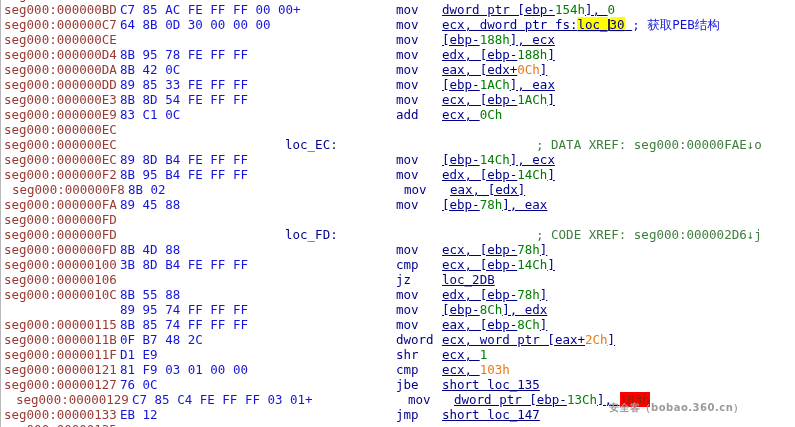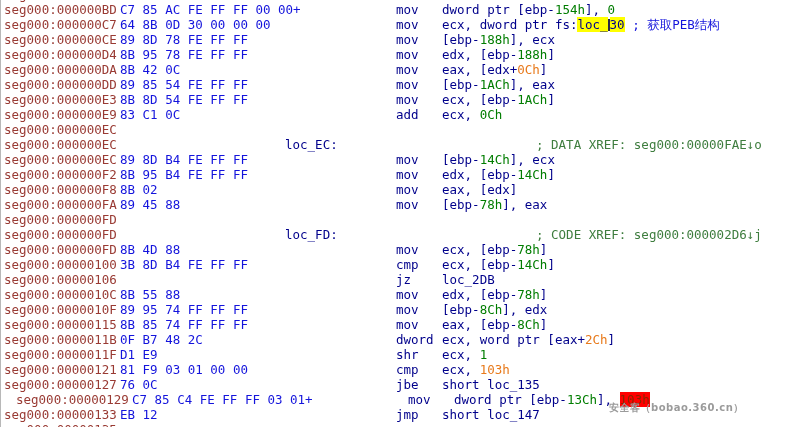--- a/index.html
+++ b/index.html
@@ -10,21 +10,21 @@
     font-size:12.5px;line-height:15px;cursor:text;
   }
   .row{position:absolute;left:0;width:670px;height:15px;white-space:pre;}
   .cell{position:absolute;top:0;white-space:pre;}
   .c-addr {left:3px;  color:var(--addr);}
   .c-bytes{left:119px;color:var(--bytes);}
   .c-label{left:284px;color:var(--code);}
   .c-mnem {left:395px;color:var(--code);}
   .c-ops  {left:441px;color:var(--code);}
   .c-xref {left:535px;color:var(--xref);}
-  .t-c{color:var(--code);}
+  .t-c{color:var(--code);text-decoration:underline;}
   .t-n{color:var(--num);}
   .t-s{color:var(--sus);}
   .t-m{color:var(--comment);}
   .h-y{background:var(--hl-yellow);}
   .h-r{background:var(--hl-red);color:var(--hl-red-text);}
   .caret{display:inline-block;width:2px;height:12px;background:#2a2a46;vertical-align:-2px;}
   .watermark{
     position:absolute;left:608px;top:400px;
     font-family:"DejaVu Sans","Liberation Sans",sans-serif;
     font-size:10px;font-weight:bold;color:var(--wm);letter-spacing:0.5px;
@@ -32,39 +32,39 @@
   }
 </style>
 </head>
 <body>
 
 <div class="view" style="--addr: #993a33; --bytes: #1414dc; --code: #00008b; --num: #007d00; --sus: #e8791a; --xref: #3e7d3e; --comment: #1414dc; --hl-yellow: #ffff00; --hl-red: #ff0000; --hl-red-text: #8b2500; --wm: #9b9b9b; background: rgb(255, 255, 255);">
   <div id="rows">
       <div class="row" style="top: -13px;"><span class="cell c-addr">seg000:</span></div>
       <div class="row" style="top: 2px;"><span class="cell c-addr">seg000:000000BD</span><span class="cell c-bytes">C7 85 AC FE FF FF 00 00+</span><span class="cell c-mnem">mov</span><span class="cell c-ops"><span class="t-c">dword ptr [ebp-</span><span class="t-n">154h</span><span class="t-c">], </span><span class="t-n">0</span></span></div>
       <div class="row" style="top: 17px;"><span class="cell c-addr">seg000:000000C7</span><span class="cell c-bytes">64 8B 0D 30 00 00 00</span><span class="cell c-mnem">mov</span><span class="cell c-ops"><span class="t-c">ecx, dword ptr fs:</span><span class="t-c h-y">loc_</span><span class="caret"></span><span class="t-c h-y">30</span><span class="t-c"> </span><span class="t-m">; 获取PEB结构</span></span></div>
-      <div class="row" style="top: 32px;"><span class="cell c-addr">seg000:000000CE</span><span class="cell c-bytes">89 8D 78 FE FF FF</span><span class="cell c-mnem">mov</span><span class="cell c-ops"><span class="t-c">[ebp-</span><span class="t-n">188h</span><span class="t-c">], ecx</span></span></div>
+      <div class="row" style="top: 32px;"><span class="cell c-addr">seg000:000000CE</span><span class="cell c-mnem">mov</span><span class="cell c-ops"><span class="t-c">[ebp-</span><span class="t-n">188h</span><span class="t-c">], ecx</span></span></div>
       <div class="row" style="top: 47px;"><span class="cell c-addr">seg000:000000D4</span><span class="cell c-bytes">8B 95 78 FE FF FF</span><span class="cell c-mnem">mov</span><span class="cell c-ops"><span class="t-c">edx, [ebp-</span><span class="t-n">188h</span><span class="t-c">]</span></span></div>
       <div class="row" style="top: 62px;"><span class="cell c-addr">seg000:000000DA</span><span class="cell c-bytes">8B 42 0C</span><span class="cell c-mnem">mov</span><span class="cell c-ops"><span class="t-c">eax, [edx+</span><span class="t-s">0Ch</span><span class="t-c">]</span></span></div>
-      <div class="row" style="top: 77px;"><span class="cell c-addr">seg000:000000DD</span><span class="cell c-bytes">89 85 54 FE FF FF</span><span class="cell c-mnem">mov</span><span class="cell c-ops"><span class="t-c">[ebp-</span><span class="t-n">1ACh</span><span class="t-c">], eax</span></span></div>
+      <div class="row" style="top: 77px;"><span class="cell c-addr">seg000:000000DD</span><span class="cell c-bytes">89 85 33 FE FF FF</span><span class="cell c-mnem">mov</span><span class="cell c-ops"><span class="t-c">[ebp-</span><span class="t-n">1ACh</span><span class="t-c">], eax</span></span></div>
       <div class="row" style="top: 92px;"><span class="cell c-addr">seg000:000000E3</span><span class="cell c-bytes">8B 8D 54 FE FF FF</span><span class="cell c-mnem">mov</span><span class="cell c-ops"><span class="t-c">ecx, [ebp-</span><span class="t-n">1ACh</span><span class="t-c">]</span></span></div>
       <div class="row" style="top: 107px;"><span class="cell c-addr">seg000:000000E9</span><span class="cell c-bytes">83 C1 0C</span><span class="cell c-mnem">add</span><span class="cell c-ops"><span class="t-c">ecx, </span><span class="t-n">0Ch</span></span></div>
       <div class="row" style="top: 122px;"><span class="cell c-addr">seg000:000000EC</span></div>
       <div class="row" style="top: 137px;"><span class="cell c-addr">seg000:000000EC</span><span class="cell c-label">loc_EC:</span><span class="cell c-xref">; DATA XREF: seg000:00000FAE↓o</span></div>
       <div class="row" style="top: 152px;"><span class="cell c-addr">seg000:000000EC</span><span class="cell c-bytes">89 8D B4 FE FF FF</span><span class="cell c-mnem">mov</span><span class="cell c-ops"><span class="t-c">[ebp-</span><span class="t-n">14Ch</span><span class="t-c">], ecx</span></span></div>
       <div class="row" style="top: 167px; padding-left: 14px;"><span class="cell c-addr">seg000:000000F2</span><span class="cell c-bytes">8B 95 B4 FE FF FF</span><span class="cell c-mnem">mov</span><span class="cell c-ops"><span class="t-c">edx, [ebp-</span><span class="t-n">14Ch</span><span class="t-c">]</span></span></div>
-      <div class="row" style="top: 182px;"><span class="cell c-addr">seg000:000000F8</span><span class="cell c-bytes">8B 02</span><span class="cell c-mnem">mov</span><span class="cell c-ops"><span class="t-c">eax, [edx]</span></span></div>
+      <div class="row" style="top: 182px; margin-left: 8px;"><span class="cell c-addr">seg000:000000F8</span><span class="cell c-bytes">8B 02</span><span class="cell c-mnem">mov</span><span class="cell c-ops"><span class="t-c">eax, [edx]</span></span></div>
       <div class="row" style="top: 197px;"><span class="cell c-addr">seg000:000000FA</span><span class="cell c-bytes">89 45 88</span><span class="cell c-mnem">mov</span><span class="cell c-ops"><span class="t-c">[ebp-</span><span class="t-n">78h</span><span class="t-c">], eax</span></span></div>
       <div class="row" style="top: 212px;"><span class="cell c-addr">seg000:000000FD</span></div>
       <div class="row" style="top: 227px;"><span class="cell c-addr">seg000:000000FD</span><span class="cell c-label">loc_FD:</span><span class="cell c-xref">; CODE XREF: seg000:000002D6↓j</span></div>
       <div class="row" style="top: 242px;"><span class="cell c-addr">seg000:000000FD</span><span class="cell c-bytes">8B 4D 88</span><span class="cell c-mnem">mov</span><span class="cell c-ops"><span class="t-c">ecx, [ebp-</span><span class="t-n">78h</span><span class="t-c">]</span></span></div>
       <div class="row" style="top: 257px;"><span class="cell c-addr">seg000:00000100</span><span class="cell c-bytes">3B 8D B4 FE FF FF</span><span class="cell c-mnem">cmp</span><span class="cell c-ops"><span class="t-c">ecx, [ebp-</span><span class="t-n">14Ch</span><span class="t-c">]</span></span></div>
       <div class="row" style="top: 272px;"><span class="cell c-addr">seg000:00000106</span><span class="cell c-mnem">jz</span><span class="cell c-ops"><span class="t-c">loc_2DB</span></span></div>
       <div class="row" style="top: 287px;"><span class="cell c-addr">seg000:0000010C</span><span class="cell c-bytes">8B 55 88</span><span class="cell c-mnem">mov</span><span class="cell c-ops"><span class="t-c">edx, [ebp-</span><span class="t-n">78h</span><span class="t-c">]</span></span></div>
-      <div class="row" style="top: 302px;"><span class="cell c-addr">seg000:0000010F</span><span class="cell c-bytes">89 95 74 FF FF FF</span><span class="cell c-mnem">mov</span><span class="cell c-ops"><span class="t-c">[ebp-</span><span class="t-n">8Ch</span><span class="t-c">], edx</span></span></div>
+      <div class="row" style="top: 302px;"><span class="cell c-bytes">89 95 74 FF FF FF</span><span class="cell c-mnem">mov</span><span class="cell c-ops"><span class="t-c">[ebp-</span><span class="t-n">8Ch</span><span class="t-c">], edx</span></span></div>
       <div class="row" style="top: 317px;"><span class="cell c-addr">seg000:00000115</span><span class="cell c-bytes">8B 85 74 FF FF FF</span><span class="cell c-mnem">mov</span><span class="cell c-ops"><span class="t-c">eax, [ebp-</span><span class="t-n">8Ch</span><span class="t-c">]</span></span></div>
       <div class="row" style="top: 332px;"><span class="cell c-addr">seg000:0000011B</span><span class="cell c-bytes">0F B7 48 2C</span><span class="cell c-mnem">dword</span><span class="cell c-ops"><span class="t-c">ecx, word ptr [eax+</span><span class="t-s">2Ch</span><span class="t-c">]</span></span></div>
       <div class="row" style="top: 347px;"><span class="cell c-addr">seg000:0000011F</span><span class="cell c-bytes">D1 E9</span><span class="cell c-mnem">shr</span><span class="cell c-ops"><span class="t-c">ecx, </span><span class="t-n">1</span></span></div>
       <div class="row" style="top: 362px;"><span class="cell c-addr">seg000:00000121</span><span class="cell c-bytes">81 F9 03 01 00 00</span><span class="cell c-mnem">cmp</span><span class="cell c-ops"><span class="t-c">ecx, </span><span class="t-s">103h</span></span></div>
       <div class="row" style="top: 377px;"><span class="cell c-addr">seg000:00000127</span><span class="cell c-bytes">76 0C</span><span class="cell c-mnem">jbe</span><span class="cell c-ops"><span class="t-c">short loc_135</span></span></div>
       <div class="row" style="top: 392px; margin-left: 12px;"><span class="cell c-addr">seg000:00000129</span><span class="cell c-bytes">C7 85 C4 FE FF FF 03 01+</span><span class="cell c-mnem">mov</span><span class="cell c-ops"><span class="t-c">dword ptr [ebp-</span><span class="t-n">13Ch</span><span class="t-c">], </span><span class="t-s h-r">103h</span></span></div>
       <div class="row" style="top: 407px;"><span class="cell c-addr">seg000:00000133</span><span class="cell c-bytes">EB 12</span><span class="cell c-mnem">jmp</span><span class="cell c-ops"><span class="t-c">short loc_147</span></span></div>
       <div class="row" style="top: 422px;"><span class="cell c-addr">seg000:00000135</span></div>
     </div>
   <div class="watermark">安全客（bobao.360.cn）</div>

